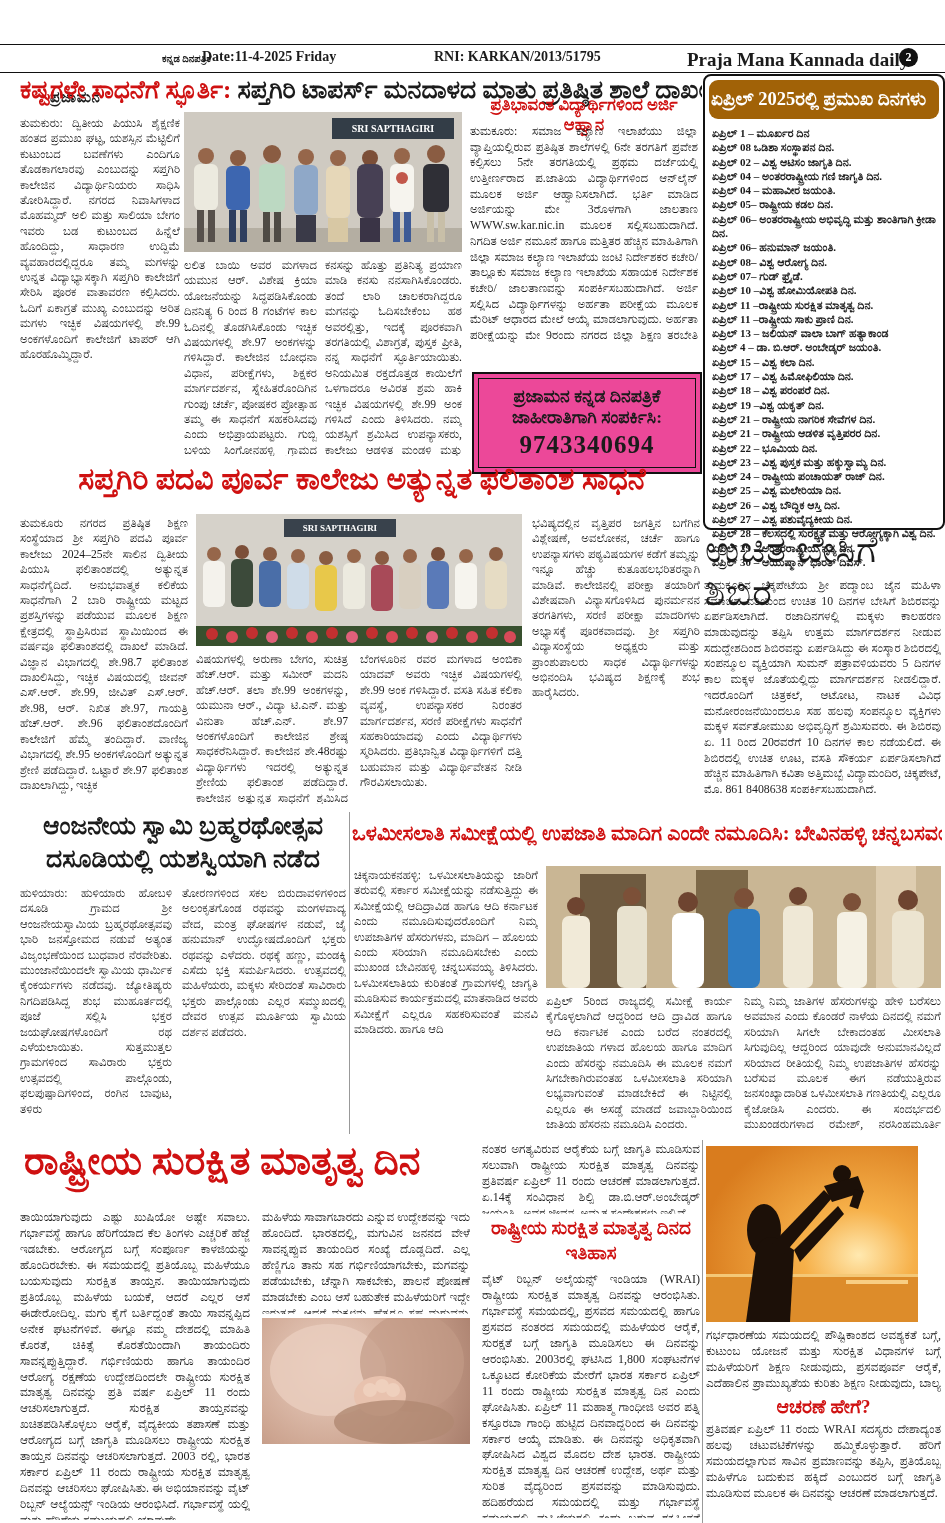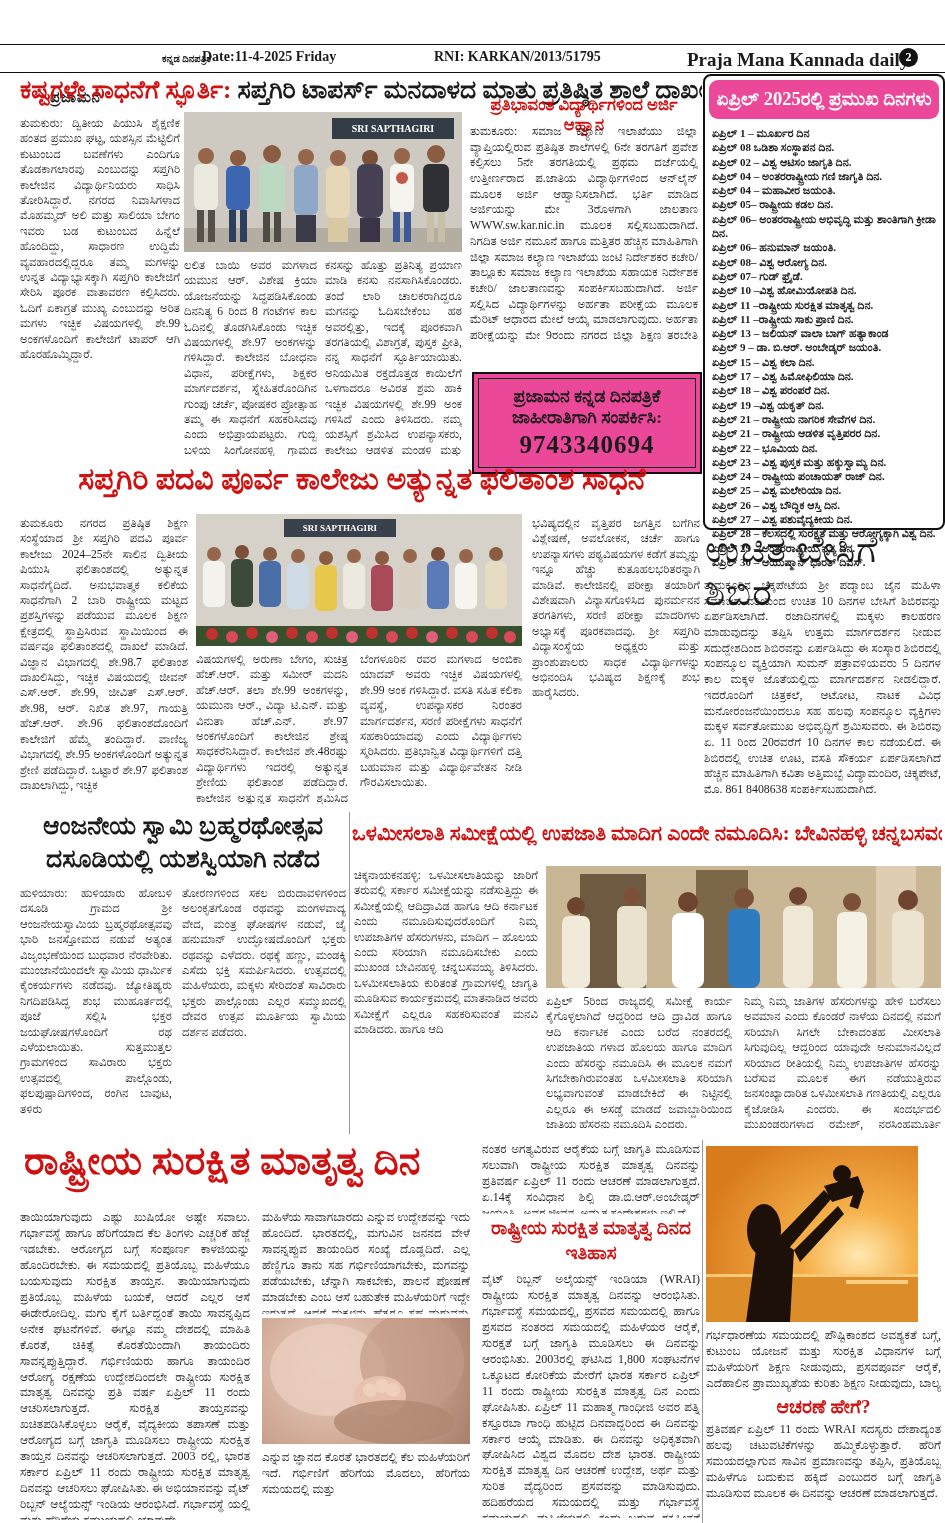--- a/index.html
+++ b/index.html
@@ -21,21 +21,21 @@
   
   .h1{left:20px;top:76px;width:682px;height:38px;font-size:25px;font-weight:bold;}
   .h-result{left:22px;top:462px;width:680px;height:44px;font-size:30px;font-weight:bold;text-align:center;}
   .h-camp{left:705px;top:528px;width:236px;height:44px;font-size:37px;font-weight:400;letter-spacing:1px;}
   .h-rath{left:20px;top:810px;width:326px;height:70px;font-size:25px;font-weight:bold;text-align:center;line-height:1.3;}
   .h-survey{left:352px;top:822px;width:590px;height:36px;font-size:20.5px;font-weight:bold;}
   .h-matern{left:24px;top:1138px;width:436px;height:62px;font-size:39px;font-weight:900;}
   .subhead{font-weight:bold;text-align:center;}
   
   .sidebar{left:703px;top:74px;width:238px;height:452px;border:2px solid #111;border-radius:8px;background:#fff;}
-  .sb-title{margin:4px;background:#ec4899;color:#fff;border-radius:9px;text-align:center;
+  .sb-title{margin:4px;background:#a16207;color:#fff;border-radius:9px;text-align:left;
             font-size:18.5px;font-weight:bold;padding:9px 2px;}
   .days-list{padding:3px 6px 0 7px;}
   .day-item{font-size:11px;line-height:1.3;font-weight:600;}
   
   .adbox{left:472px;top:350px;width:226px;height:98px;border:2.5px solid #111;outline:1px solid #111;outline-offset:-7px;
          text-align:center;background:#ec4899;margin-top:22px;}
   .adbox .l1{font-size:17.5px;font-weight:bold;margin-top:12px;}
   .adbox .l2{font-size:17.5px;font-weight:bold;}
   .adbox .ph{font-size:25px;font-weight:bold;letter-spacing:1px;margin-top:3px;}
   .photo{background:#cfcac1;overflow:hidden;}
@@ -140,21 +140,21 @@
         <div class="day-item">ಏಪ್ರಿಲ್ 04 – ಮಹಾವೀರ ಜಯಂತಿ.</div>
         <div class="day-item">ಏಪ್ರಿಲ್ 05– ರಾಷ್ಟ್ರೀಯ ಕಡಲ ದಿನ.</div>
         <div class="day-item">ಏಪ್ರಿಲ್ 06– ಅಂತರರಾಷ್ಟ್ರೀಯ ಅಭಿವೃದ್ಧಿ ಮತ್ತು ಶಾಂತಿಗಾಗಿ ಕ್ರೀಡಾ ದಿನ.</div>
         <div class="day-item">ಏಪ್ರಿಲ್ 06– ಹನುಮಾನ್ ಜಯಂತಿ.</div>
         <div class="day-item">ಏಪ್ರಿಲ್ 08– ವಿಶ್ವ ಆರೋಗ್ಯ ದಿನ.</div>
         <div class="day-item">ಏಪ್ರಿಲ್ 07– ಗುಡ್ ಫ್ರೈಡೆ.</div>
         <div class="day-item">ಏಪ್ರಿಲ್ 10 –ವಿಶ್ವ ಹೋಮಿಯೋಪತಿ ದಿನ.</div>
         <div class="day-item">ಏಪ್ರಿಲ್ 11 –ರಾಷ್ಟ್ರೀಯ ಸುರಕ್ಷಿತ ಮಾತೃತ್ವ ದಿನ.</div>
         <div class="day-item">ಏಪ್ರಿಲ್ 11 –ರಾಷ್ಟ್ರೀಯ ಸಾಕು ಪ್ರಾಣಿ ದಿನ.</div>
         <div class="day-item">ಏಪ್ರಿಲ್ 13 – ಜಲಿಯನ್ ವಾಲಾ ಬಾಗ್ ಹತ್ಯಾಕಾಂಡ</div>
-        <div class="day-item">ಏಪ್ರಿಲ್ 9 – ಡಾ. ಬಿ.ಆರ್. ಅಂಬೇಡ್ಕರ್ ಜಯಂತಿ.</div>
+        <div class="day-item">ಏಪ್ರಿಲ್ 4 – ಡಾ. ಬಿ.ಆರ್. ಅಂಬೇಡ್ಕರ್ ಜಯಂತಿ.</div>
         <div class="day-item">ಏಪ್ರಿಲ್ 15 – ವಿಶ್ವ ಕಲಾ ದಿನ.</div>
         <div class="day-item">ಏಪ್ರಿಲ್ 17 – ವಿಶ್ವ ಹಿಮೋಫಿಲಿಯಾ ದಿನ.</div>
         <div class="day-item">ಏಪ್ರಿಲ್ 18 – ವಿಶ್ವ ಪರಂಪರೆ ದಿನ.</div>
         <div class="day-item">ಏಪ್ರಿಲ್ 19 –ವಿಶ್ವ ಯಕೃತ್ ದಿನ.</div>
         <div class="day-item">ಏಪ್ರಿಲ್ 21 – ರಾಷ್ಟ್ರೀಯ ನಾಗರಿಕ ಸೇವೆಗಳ ದಿನ.</div>
         <div class="day-item">ಏಪ್ರಿಲ್ 21 – ರಾಷ್ಟ್ರೀಯ ಆಡಳಿತ ವೃತ್ತಿಪರರ ದಿನ.</div>
         <div class="day-item">ಏಪ್ರಿಲ್ 22 – ಭೂಮಿಯ ದಿನ.</div>
         <div class="day-item">ಏಪ್ರಿಲ್ 23 – ವಿಶ್ವ ಪುಸ್ತಕ ಮತ್ತು ಹಕ್ಕುಸ್ವಾಮ್ಯ ದಿನ.</div>
         <div class="day-item">ಏಪ್ರಿಲ್ 24 – ರಾಷ್ಟ್ರೀಯ ಪಂಚಾಯತ್ ರಾಜ್ ದಿನ.</div>
         <div class="day-item">ಏಪ್ರಿಲ್ 25 – ವಿಶ್ವ ಮಲೇರಿಯಾ ದಿನ.</div>
@@ -315,21 +315,20 @@
       <ellipse cx="66" cy="52" rx="58" ry="46" fill="#e9cdbd" opacity="0.85"></ellipse>
       <ellipse cx="150" cy="44" rx="52" ry="50" fill="#c29a86" opacity="0.7"></ellipse>
       <ellipse cx="118" cy="78" rx="26" ry="20" fill="#e8c2ae"></ellipse>
       <circle cx="108" cy="72" r="7" fill="#efd0bd"></circle>
         <circle cx="120" cy="68" r="7" fill="#efd0bd"></circle>
         <circle cx="131" cy="72" r="7" fill="#efd0bd"></circle>
       <ellipse cx="132" cy="104" rx="60" ry="22" fill="#b08872" opacity="0.8"></ellipse>
     </svg>
   </div>
 
-  <div class="abs bt" style="left:262px;top:1450px;width:208px;height:64px;font-size:12px;">ಎನ್ನುವ ಜ್ಞಾನದ ಕೊರತೆ ಭಾರತದಲ್ಲಿ ಕೆಲ ಮಹಿಳೆಯರಿಗೆ ಇದೆ. ಗರ್ಭಿಣಿಗೆ ಹೆರಿಗೆಯ ಮೊದಲು, ಹೆರಿಗೆಯ ಸಮಯದಲ್ಲಿ ಮತ್ತು</div>
 
   <div class="abs bt" style="left:482px;top:1142px;width:218px;height:72px;font-size:12px;">ನಂತರ ಅಗತ್ಯವಿರುವ ಆರೈಕೆಯ ಬಗ್ಗೆ ಜಾಗೃತಿ ಮೂಡಿಸುವ ಸಲುವಾಗಿ ರಾಷ್ಟ್ರೀಯ ಸುರಕ್ಷಿತ ಮಾತೃತ್ವ ದಿನವನ್ನು ಪ್ರತಿವರ್ಷ ಏಪ್ರಿಲ್ 11 ರಂದು ಆಚರಣೆ ಮಾಡಲಾಗುತ್ತದೆ. ಏ.14ಕ್ಕೆ ಸಂವಿಧಾನ ಶಿಲ್ಪಿ ಡಾ.ಬಿ.ಆರ್.ಅಂಬೇಡ್ಕರ್ ಜಯಂತಿ.. ಅವರ ಜೀವನ, ಅಮೃತ ಸಂದೇಶಗಳು ಇಲ್ಲಿವೆ</div>
   <div class="abs subhead red" style="left:482px;top:1216px;width:218px;height:52px;font-size:18.5px;line-height:1.35;">
     <div>ರಾಷ್ಟ್ರೀಯ ಸುರಕ್ಷಿತ ಮಾತೃತ್ವ ದಿನದ</div>
     <div>ಇತಿಹಾಸ</div>
   </div>
   <div class="abs bt" style="left:482px;top:1272px;width:218px;height:246px;font-size:12px;">ವೈಟ್ ರಿಬ್ಬನ್ ಅಲೈಯನ್ಸ್ ಇಂಡಿಯಾ (WRAI) ರಾಷ್ಟ್ರೀಯ ಸುರಕ್ಷಿತ ಮಾತೃತ್ವ ದಿನವನ್ನು ಆರಂಭಿಸಿತು. ಗರ್ಭಾವಸ್ಥೆ ಸಮಯದಲ್ಲಿ, ಪ್ರಸವದ ಸಮಯದಲ್ಲಿ ಹಾಗೂ ಪ್ರಸವದ ನಂತರದ ಸಮಯದಲ್ಲಿ ಮಹಿಳೆಯರ ಆರೈಕೆ, ಸುರಕ್ಷತೆ ಬಗ್ಗೆ ಜಾಗೃತಿ ಮೂಡಿಸಲು ಈ ದಿನವನ್ನು ಆರಂಭಿಸಿತು. 2003ರಲ್ಲಿ ಘಟಿಸಿದ 1,800 ಸಂಘಟನೆಗಳ ಒಕ್ಕೂಟದ ಕೋರಿಕೆಯ ಮೇರೆಗೆ ಭಾರತ ಸರ್ಕಾರ ಏಪ್ರಿಲ್ 11 ರಂದು ರಾಷ್ಟ್ರೀಯ ಸುರಕ್ಷಿತ ಮಾತೃತ್ವ ದಿನ ಎಂದು ಘೋಷಿಸಿತು. ಏಪ್ರಿಲ್ 11 ಮಹಾತ್ಮ ಗಾಂಧೀಜಿ ಅವರ ಪತ್ನಿ ಕಸ್ತೂರಬಾ ಗಾಂಧಿ ಹುಟ್ಟಿದ ದಿನವಾದ್ದರಿಂದ ಈ ದಿನವನ್ನು ಸರ್ಕಾರ ಆಯ್ಕೆ ಮಾಡಿತು. ಈ ದಿನವನ್ನು ಅಧಿಕೃತವಾಗಿ ಘೋಷಿಸಿದ ವಿಶ್ವದ ಮೊದಲ ದೇಶ ಭಾರತ. ರಾಷ್ಟ್ರೀಯ ಸುರಕ್ಷಿತ ಮಾತೃತ್ವ ದಿನ ಆಚರಣೆ ಉದ್ದೇಶ, ಅರ್ಥ ಮತ್ತು ಸುರಿತ ವೈದ್ಯರಿಂದ ಪ್ರಸವವನ್ನು ಮಾಡಿಸುವುದು. ಹದಿಹರೆಯದ ಸಮಯದಲ್ಲಿ ಮತ್ತು ಗರ್ಭಾವಸ್ಥೆ ಸಮಯದಲ್ಲಿ ಮಹಿಳೆಯರಲ್ಲಿ ಕಂಡು ಬರುವ ರಕ್ತಹೀನತೆ ಸಮಸ್ಯೆ ಕಡಿಮೆ ಮಾಡುವುದು.</div>
 
   <div class="abs rule-v" style="left:702px;top:1140px;height:383px;"></div>
 

